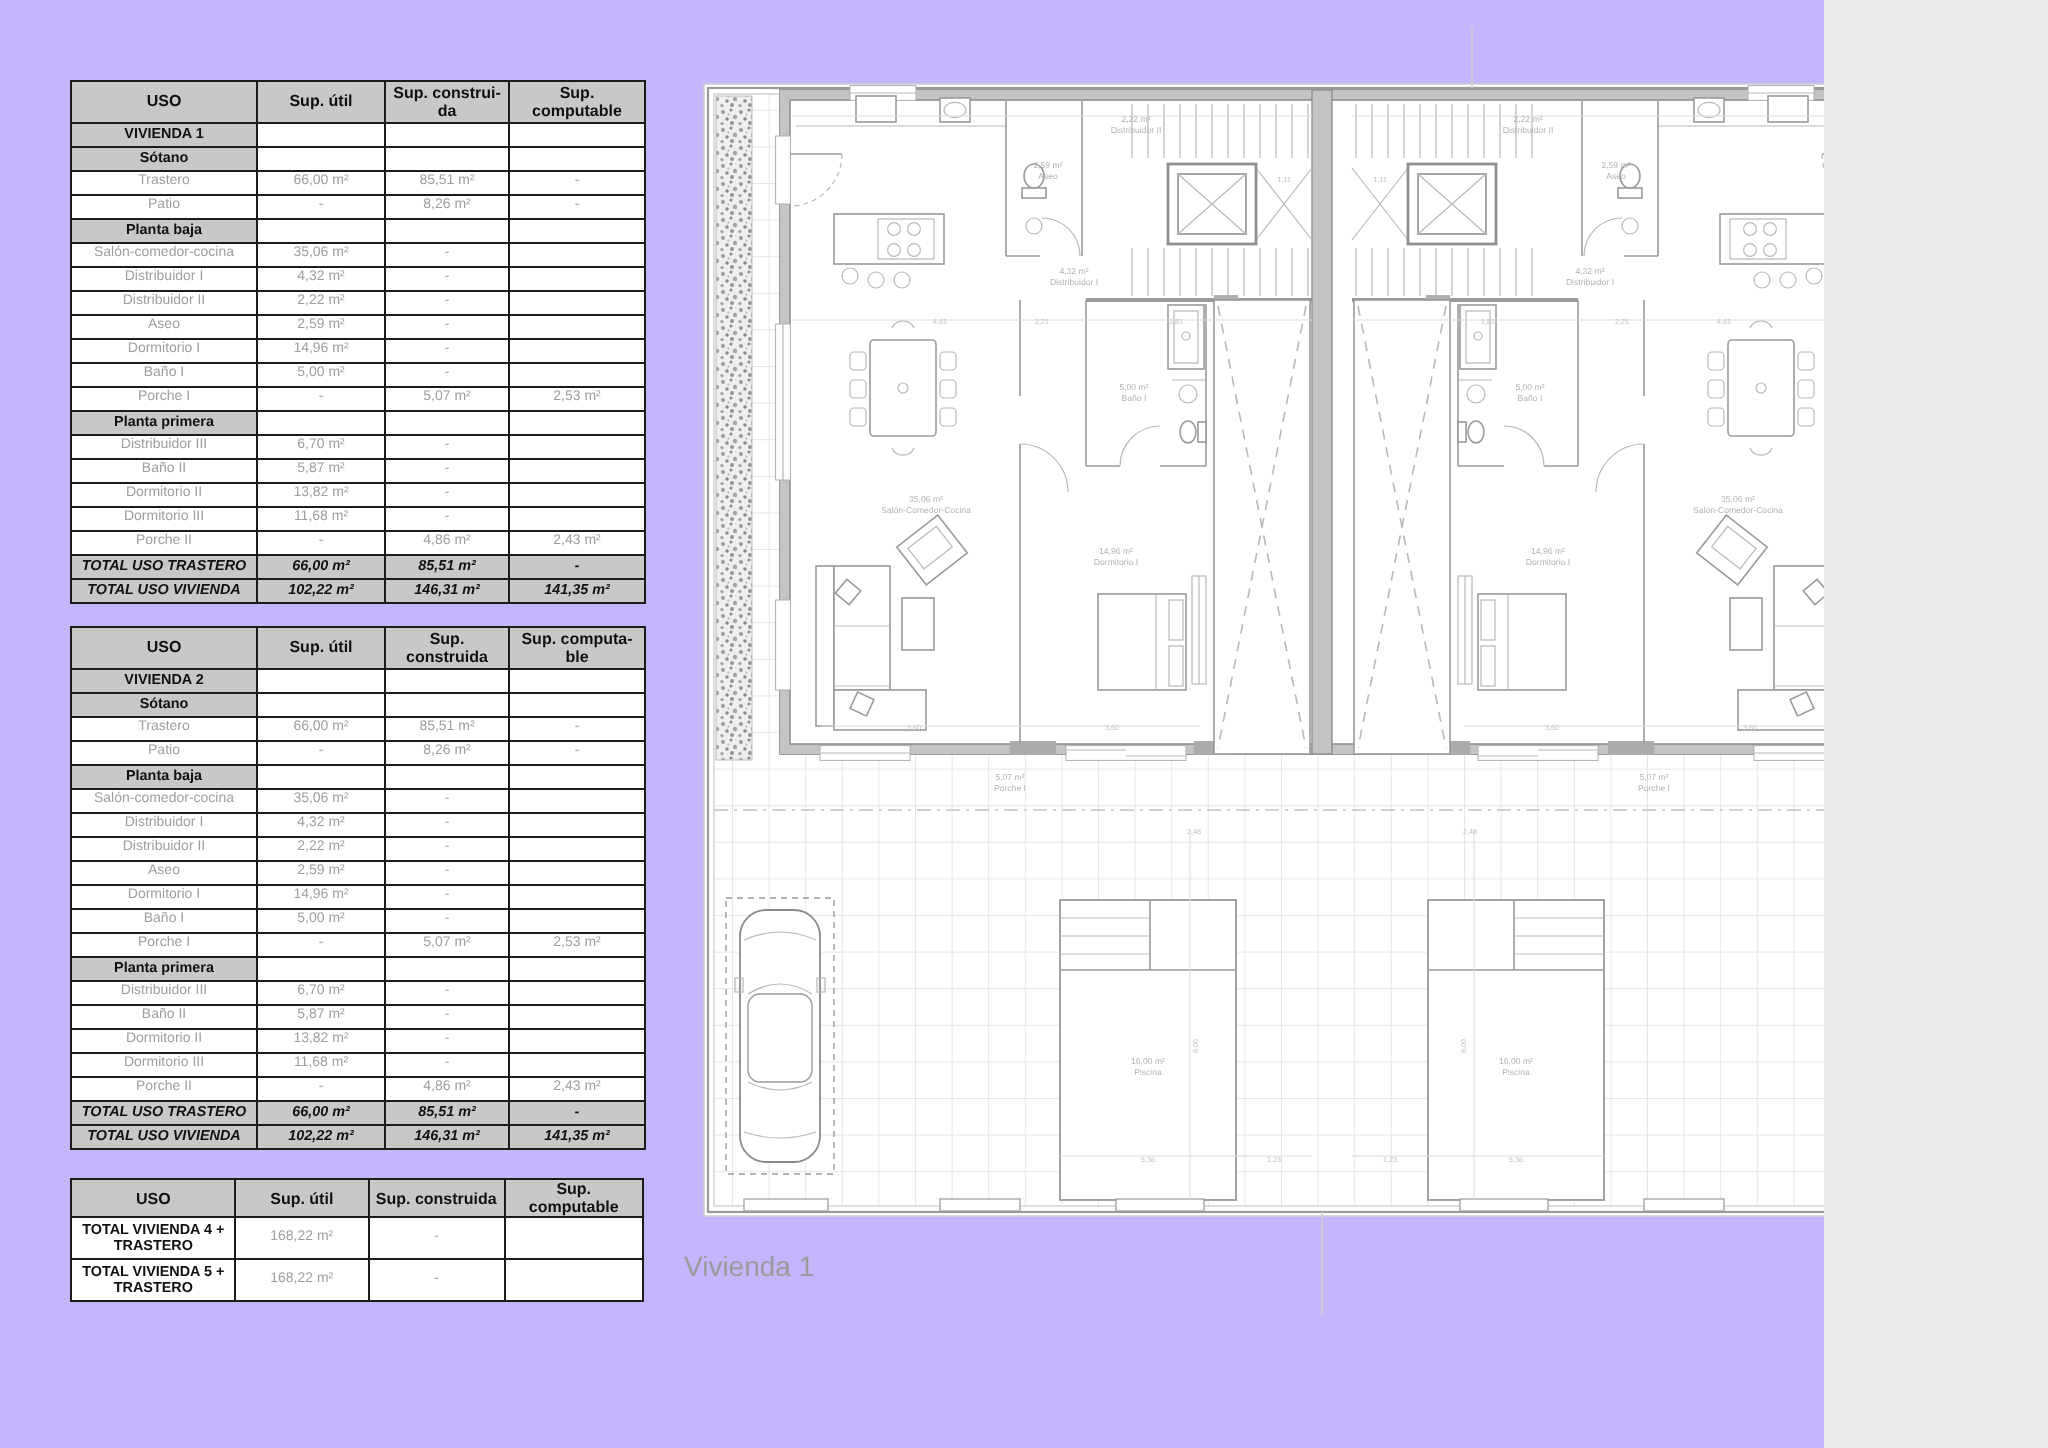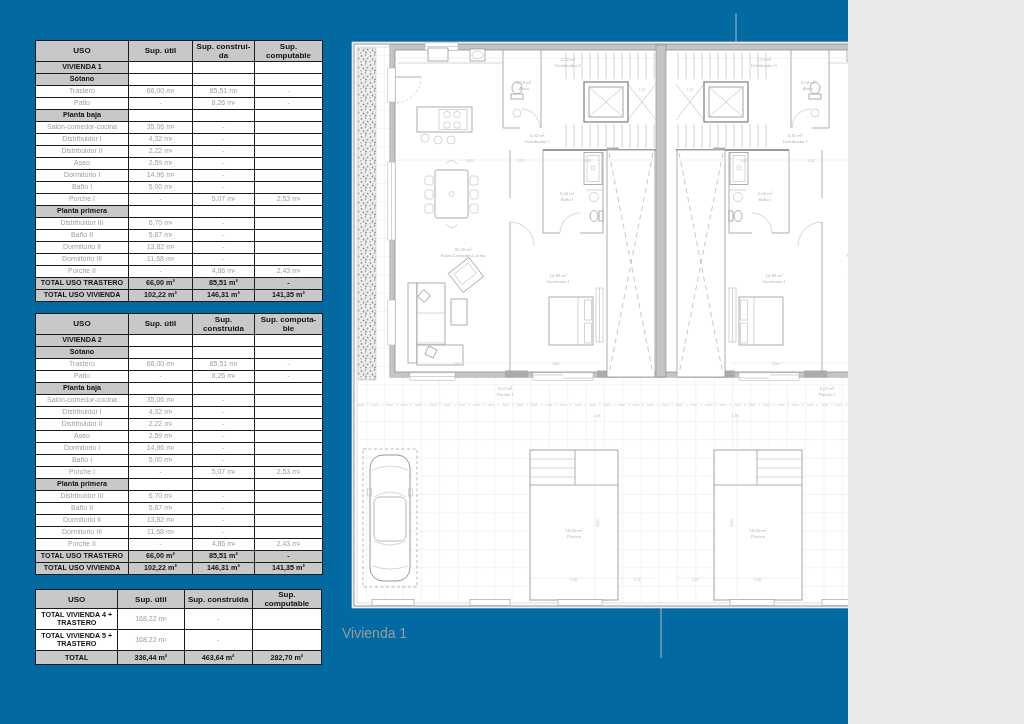--- a/index.html
+++ b/index.html
@@ -1,26 +1,26 @@
 <!DOCTYPE html>
 <html><head>
 <meta charset="utf-8">
 <style>
   html,body{margin:0;padding:0;background:#e9e9e9;}
-  #page{position:relative;width:820px;height:724px;background:#0369a1;overflow:hidden;
-        font-family:"Liberation Sans",sans-serif;padding-left:28px;}
+  #page{position:relative;width:912px;height:724px;background:#c4b5fd;overflow:hidden;
+        font-family:"Liberation Sans",sans-serif;}
   
   .areas-table{position:absolute;left:35px;border-collapse:collapse;table-layout:fixed;
                width:287px;background:#fff;}
   .areas-table th,.areas-table td{border:1px solid #1b1b1b;padding:0 2px;text-align:center;
                overflow:hidden;white-space:pre-line;line-height:1.15;}
   .areas-table th{background:#c8c8c8;font-weight:bold;font-size:8px;color:#111;height:20px;}
   .areas-table td{height:11px;font-size:7px;color:#9e9e9e;}
   .areas-table tr.sec td:first-child{background:#c8c8c8;font-weight:bold;color:#111;font-size:7.2px;}
-  .areas-table tr.total td{background:#c8c8c8;font-weight:bold;color:#111;font-size:7.2px;}
+  .areas-table tr.total td{background:#c8c8c8;font-weight:bold;color:#111;font-size:7.2px;font-style:italic;}
   .areas-table tr.lbl td{height:20px;}
   .areas-table tr.lbl td:first-child{font-weight:bold;color:#111;font-size:7.2px;}
   #table-v1{top:40px;}
   #table-v2{top:313px;}
   #table-totals{top:589px;}
   #table-totals th{height:14px;}
   #table-totals tr.total td{height:13px;}
   
   #plan-svg{position:absolute;left:338px;top:6px;}
   .thin{stroke:#9a9a9a;stroke-width:0.8;fill:none;}
@@ -337,26 +337,20 @@
           <td>168,22 m²</td>
           <td>-</td>
           <td></td>
         </tr>
         <tr class="lbl">
           <td>TOTAL VIVIENDA 5 +
 TRASTERO</td>
           <td>168,22 m²</td>
           <td>-</td>
           <td></td>
-        </tr>
-        <tr class="total">
-          <td>TOTAL</td>
-          <td>336,44 m²</td>
-          <td>463,64 m²</td>
-          <td>282,70 m²</td>
         </tr>
       </tbody>
   </table>
 
   <svg id="plan-svg" width="680" height="712" viewBox="338 6 680 712">
     <defs>
       <pattern id="grid" width="18.3" height="18.3" patternUnits="userSpaceOnUse">
         <path d="M18.3 0H0V18.3" fill="none" stroke="#dedede" stroke-width="0.7"></path>
       </pattern>
       <pattern id="speckle" width="9" height="9" patternUnits="userSpaceOnUse">

